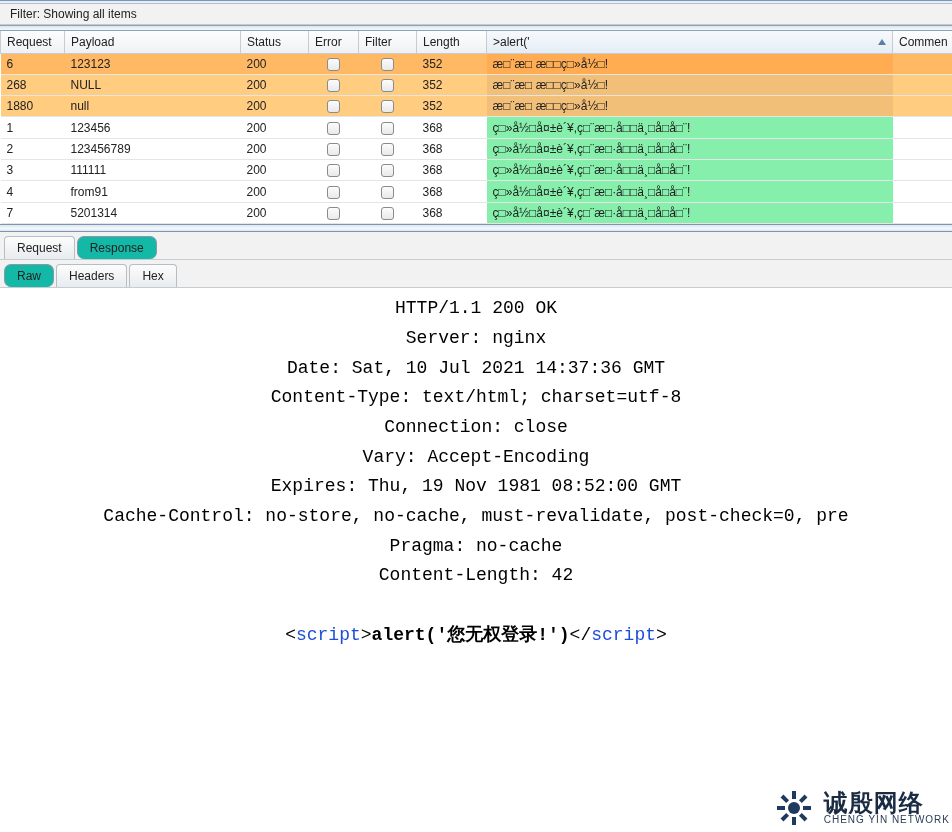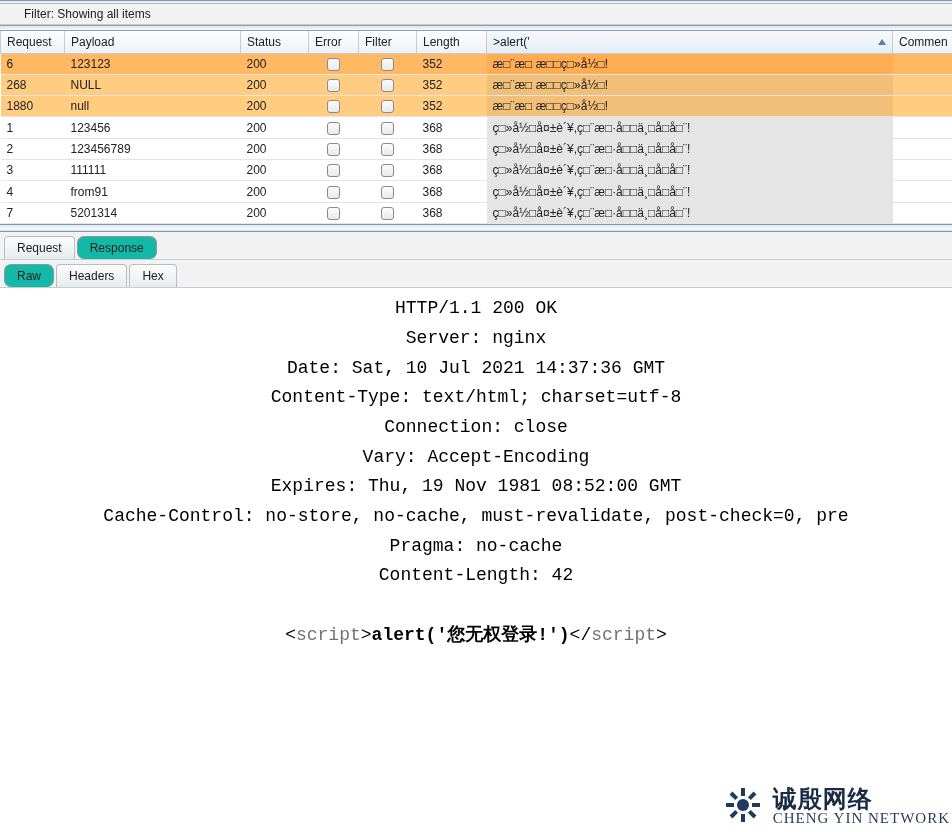--- a/index.html
+++ b/index.html
@@ -14,21 +14,21 @@
   }
   .top-separator {
     height: 4px;
     background: linear-gradient(to bottom, #dde6ee, #f4f7fb);
     border-top: 1px solid #7d97b3;
     border-bottom: 1px solid #a9bed2;
   }
   .filter-bar {
     background: #f2f2f2;
     border-bottom: 1px solid #c9c9c9;
-    padding: 3px 24px;
+    padding: 3px 10px;
     font-size: 12px;
     color: #222;
   }
   .sep2 {
     height: 6px;
     background: linear-gradient(to bottom, #dce5ee, #f5f8fb);
     border-top: 1px solid #8aa2ba;
     border-bottom: 1px solid #8aa2ba;
   }
   table.results {
@@ -66,21 +66,21 @@
     font-size: 12px;
     color: #222;
     white-space: nowrap;
     overflow: hidden;
     height: 21px;
   }
   tr.hl td { background: #ffcc80; }
   tr.hl-sel td { background: #ffb964; }
   tr.hl-sel td.sort-col { background: #ffac52; }
   tr.hl td.sort-col { background: #f2bf78; }
-  tr.white td.sort-col { background: #e5e5e5; }
+  tr.white td.sort-col { background: #86efac; }
   .cb {
     display: inline-block;
     width: 13px; height: 13px;
     background: linear-gradient(to bottom, #fcfcfc, #e9e9e9);
     border: 1px solid #8b8b8b;
     border-radius: 3px;
     vertical-align: middle;
   }
   .mid-sep {
     height: 8px;
@@ -114,33 +114,34 @@
   .raw-panel {
     padding: 6px 2px;
     font-family: "SimSun", "NSimSun", "Courier New", monospace;
     font-size: 18px;
     line-height: 1.65;
     white-space: pre;
     color: #000;
     overflow: hidden;
     text-align: center;
   }
-  .kw-pink { color: #737373; }
+  .kw-pink { color: #1d4ed8; }
   .kw-bold { font-weight: bold; }
   .watermark {
     position: absolute;
     right: 2px;
     bottom: 6px;
     display: flex;
+    align-items: center;
     gap: 12px;
-    font-family: Liberation Serif, serif;
+    font-family: Liberation Sans, sans-serif;
     color: #1a2b44;
   }
   .watermark .cn { font-size: 24px; font-weight: bold; letter-spacing: 1px;}
-  .watermark .en { font-size: 15px; letter-spacing: 1px; color:#2a3c56;}
+  .watermark .en { font-size: 10px; letter-spacing: 1px; color:#2a3c56;}
   .wm-txt { display:flex; flex-direction:column; line-height:1; align-items:flex-start;}
   .center { text-align: center; }
 </style>
 </head>
 <body>
 
 <div class="top-separator"></div>
 <div class="filter-bar">
   <span>Filter: Showing all items</span>
 </div>

